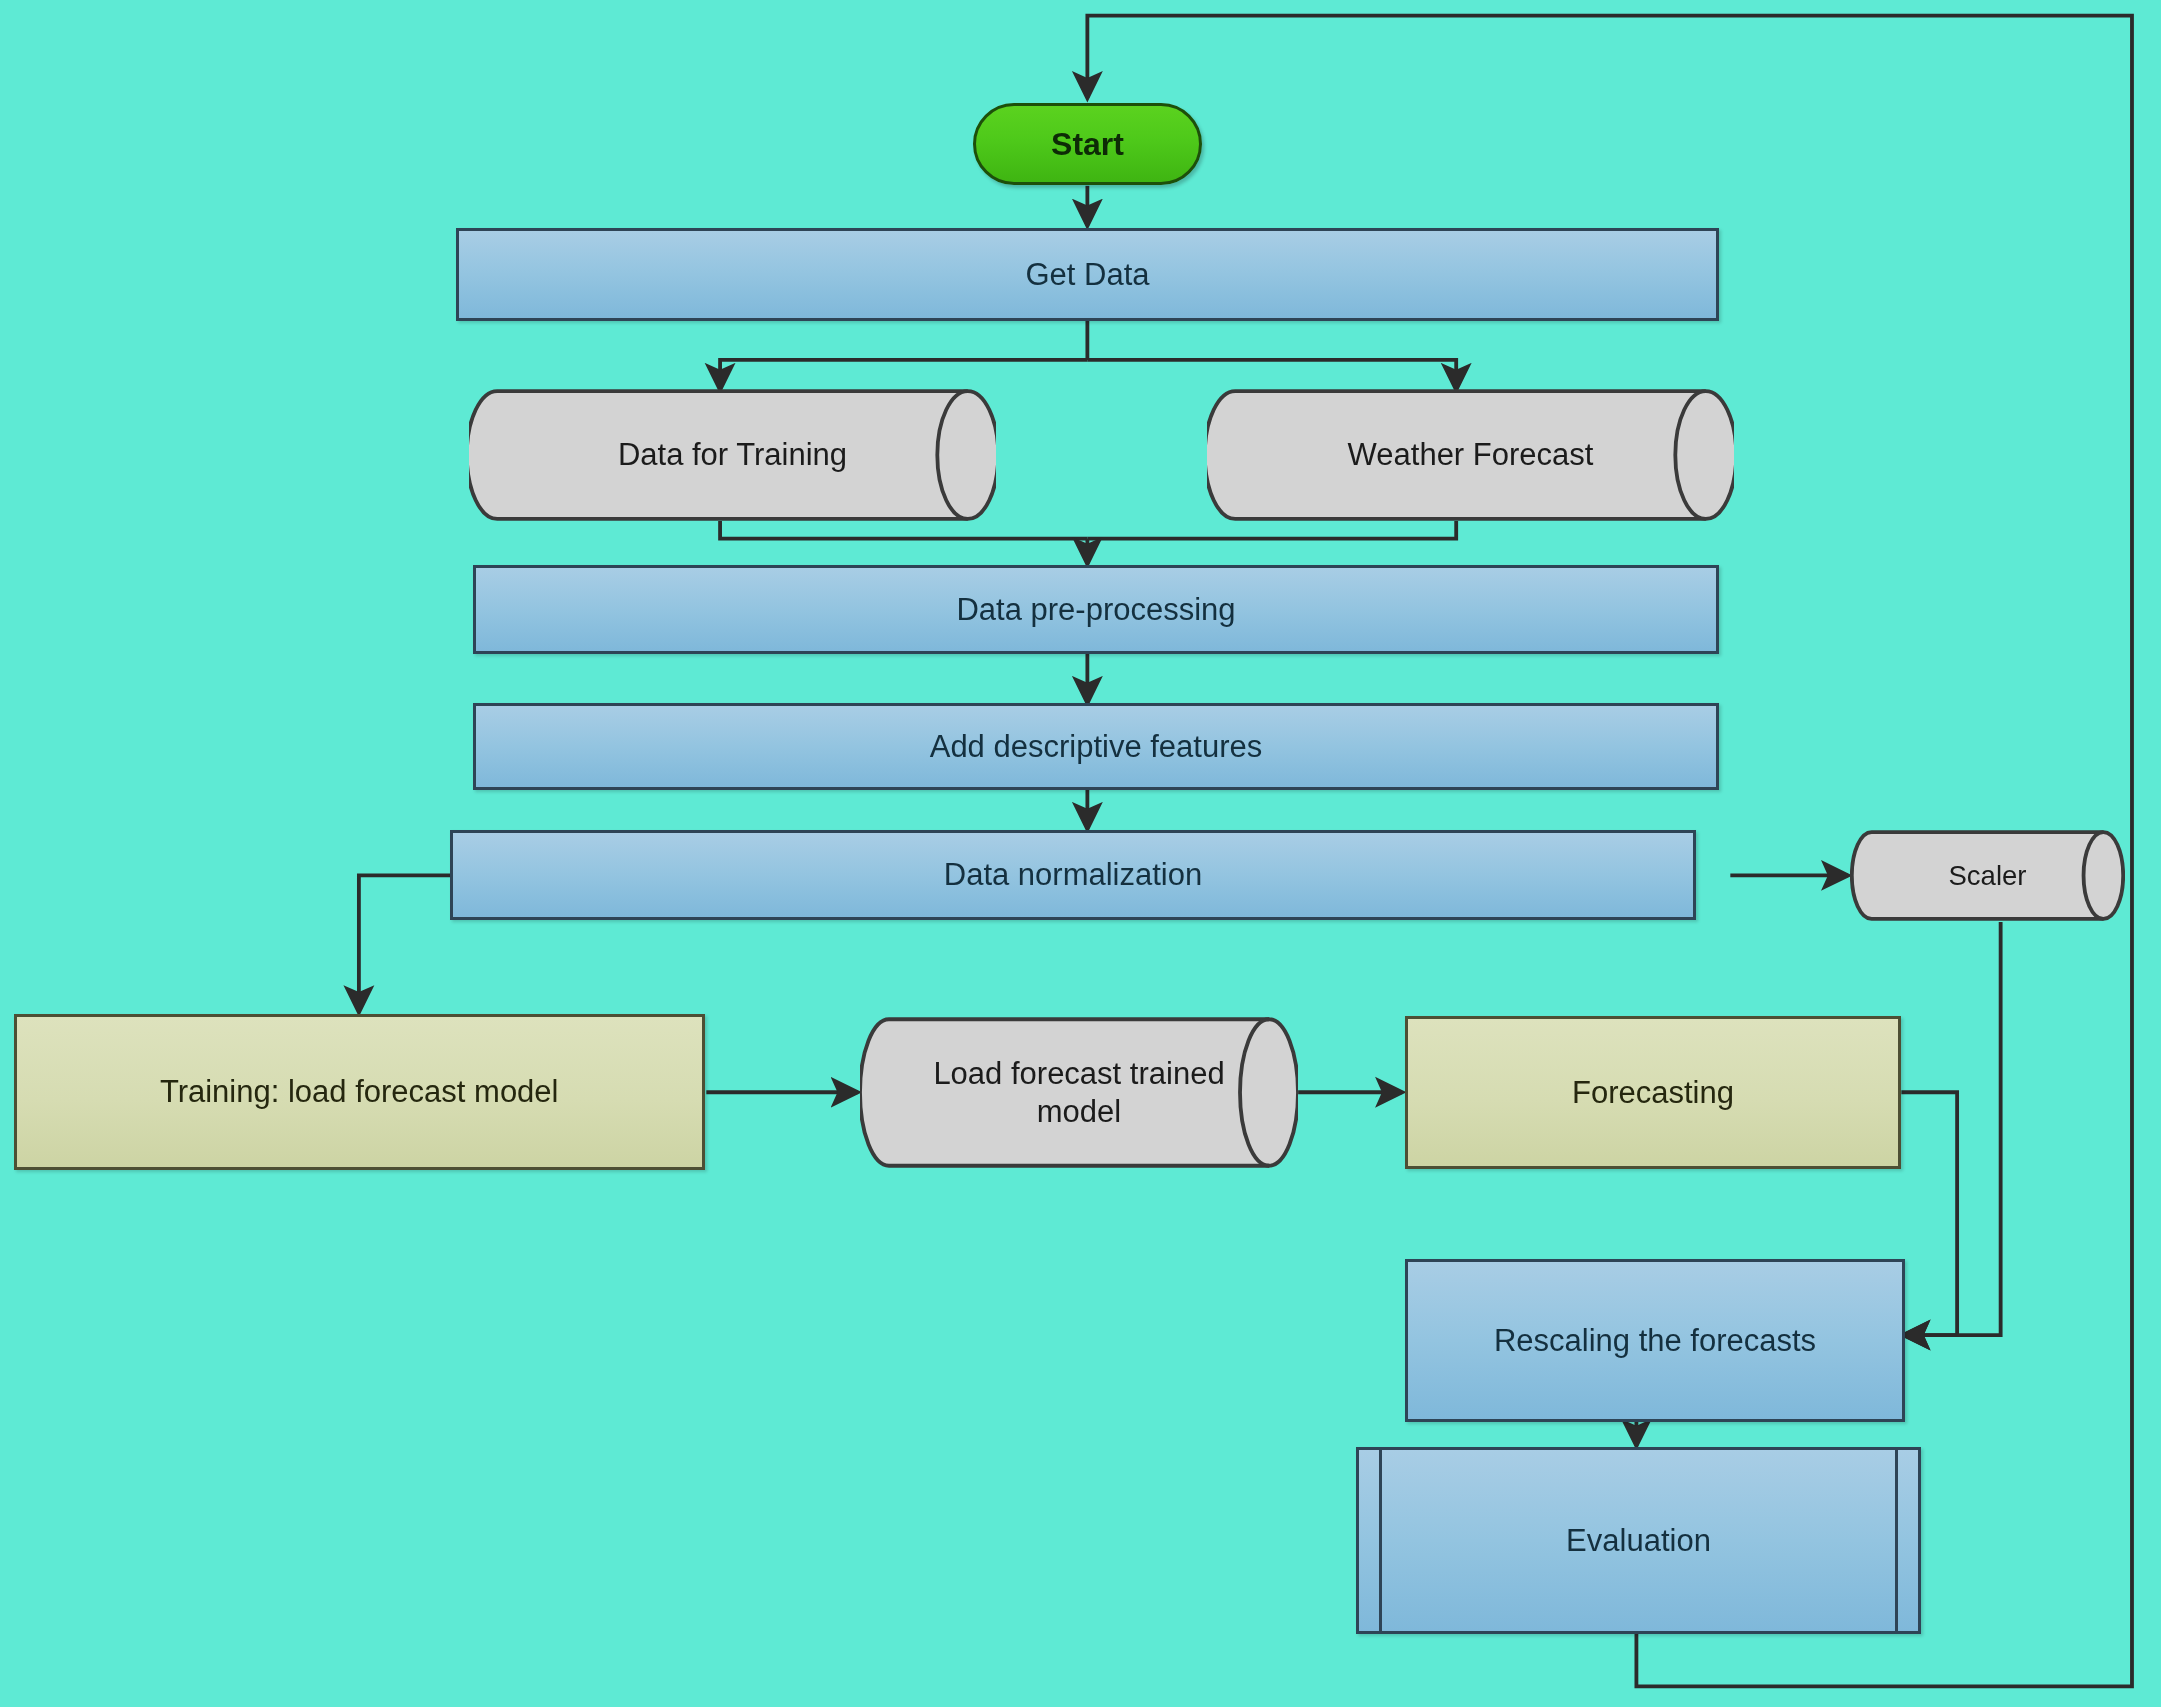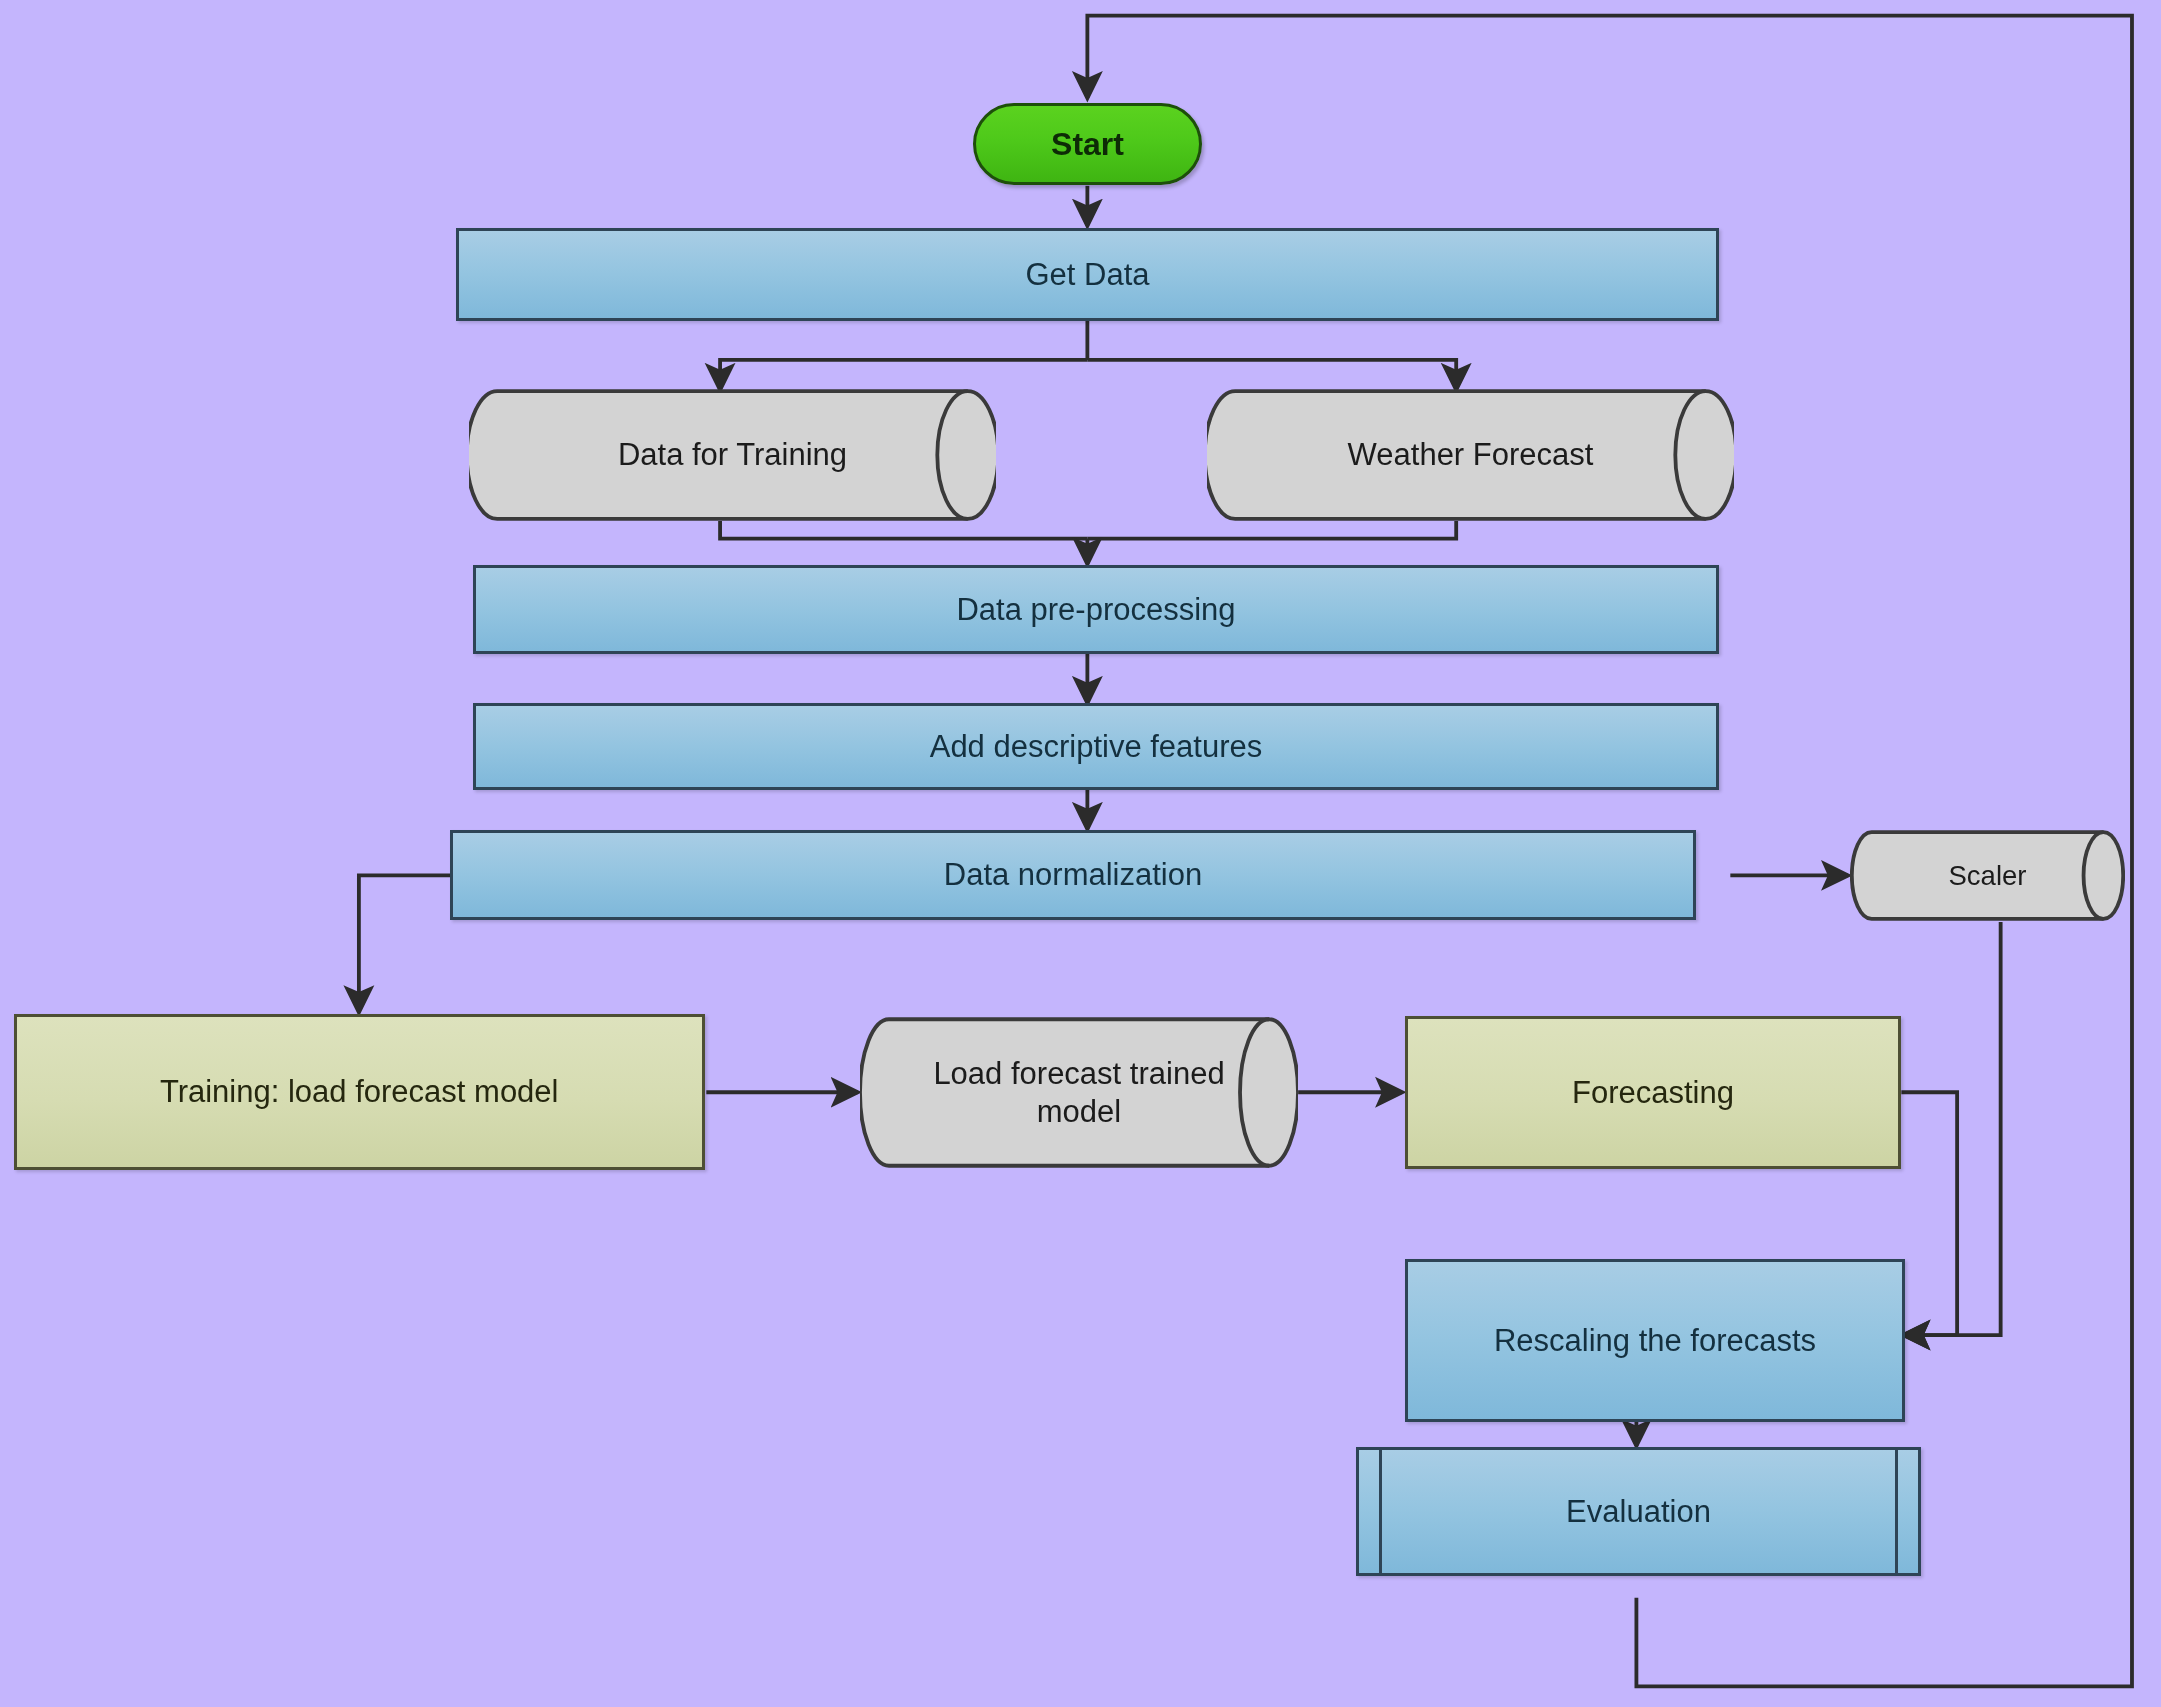--- a/index.html
+++ b/index.html
@@ -8,21 +8,21 @@
     padding: 0;
     background: #ffffff;
   }
   body {
     font-family: "Liberation Sans", sans-serif;
   }
   #canvas {
     position: relative;
     width: 2161px;
     height: 1708px;
-    background: #c4b5fd;
+    background: #5eead4;
     overflow: hidden;
   }
   #edges {
     position: absolute;
     left: 0;
     top: 0;
     width: 2161px;
     height: 1708px;
     pointer-events: none;
   }
@@ -205,20 +205,20 @@
   </div>
 
   <div class="node proc-olive" style="left:1405px; top:1016px; width:496px; height:153px;">
     <span>Forecasting</span>
   </div>
 
   <div class="node proc-blue" style="left:1405px; top:1259px; width:500px; height:163px;">
     <span>Rescaling the forecasts</span>
   </div>
 
-  <div class="node predef" style="left:1356px; top:1447px; width:565px; height:129px;text-align:center;">
+  <div class="node predef" style="left:1356px; top:1447px; width:565px; height:187px;text-align:center;">
     <span class="bar left"></span>
     <span class="bar right"></span>
     <span class="predef-label">Evaluation</span>
   </div>
 
 </div>
 
 
 </body></html>

